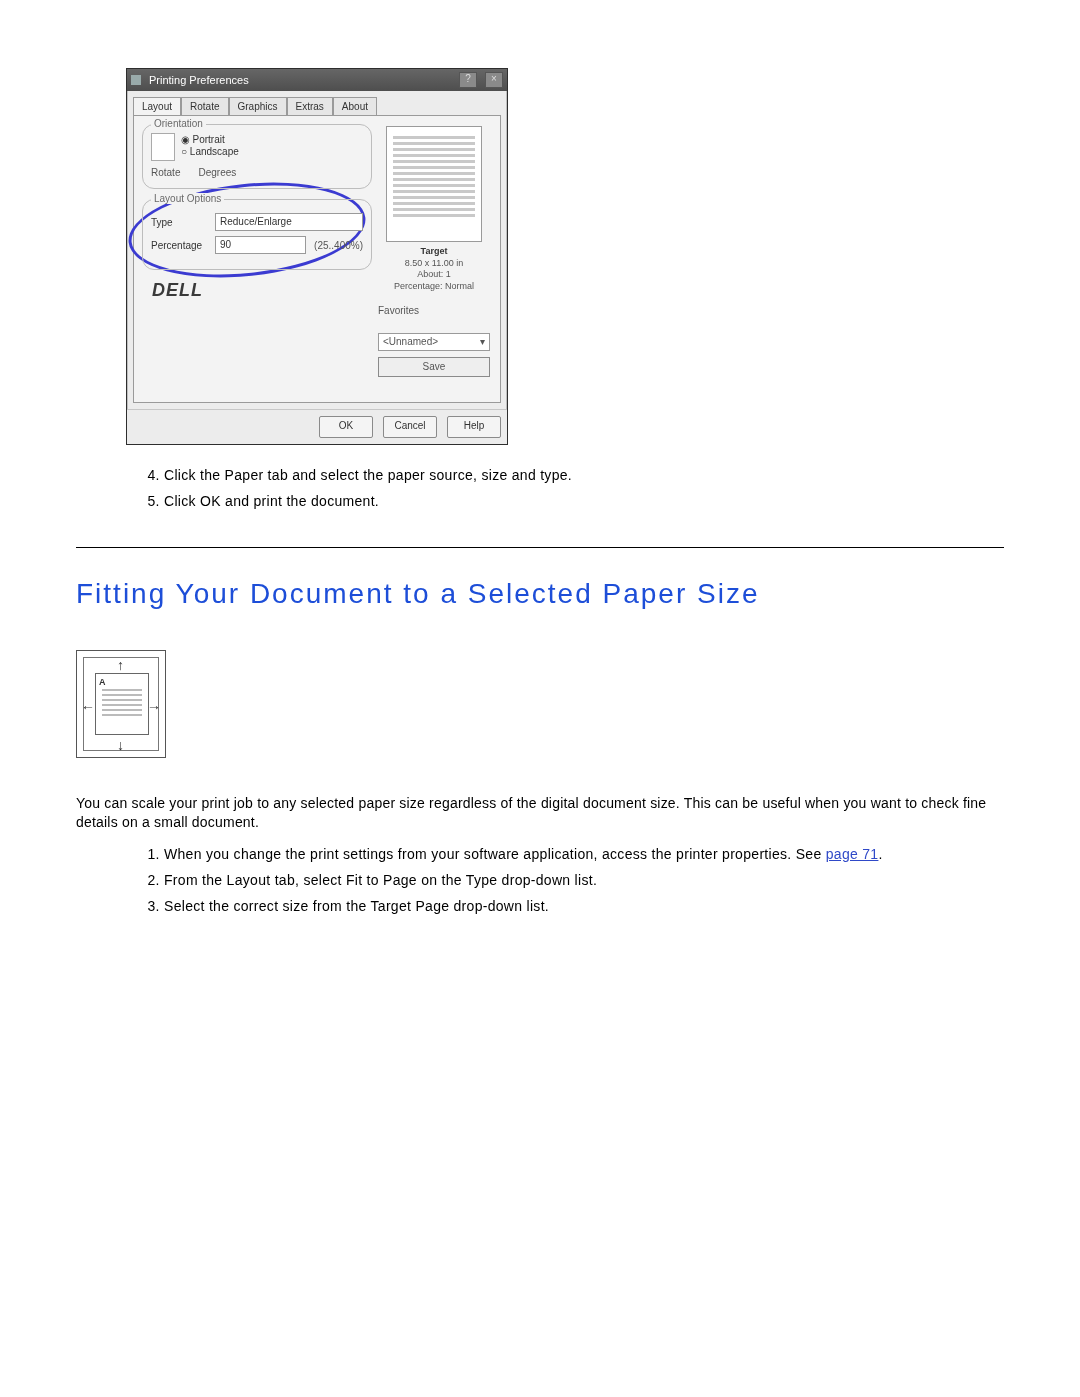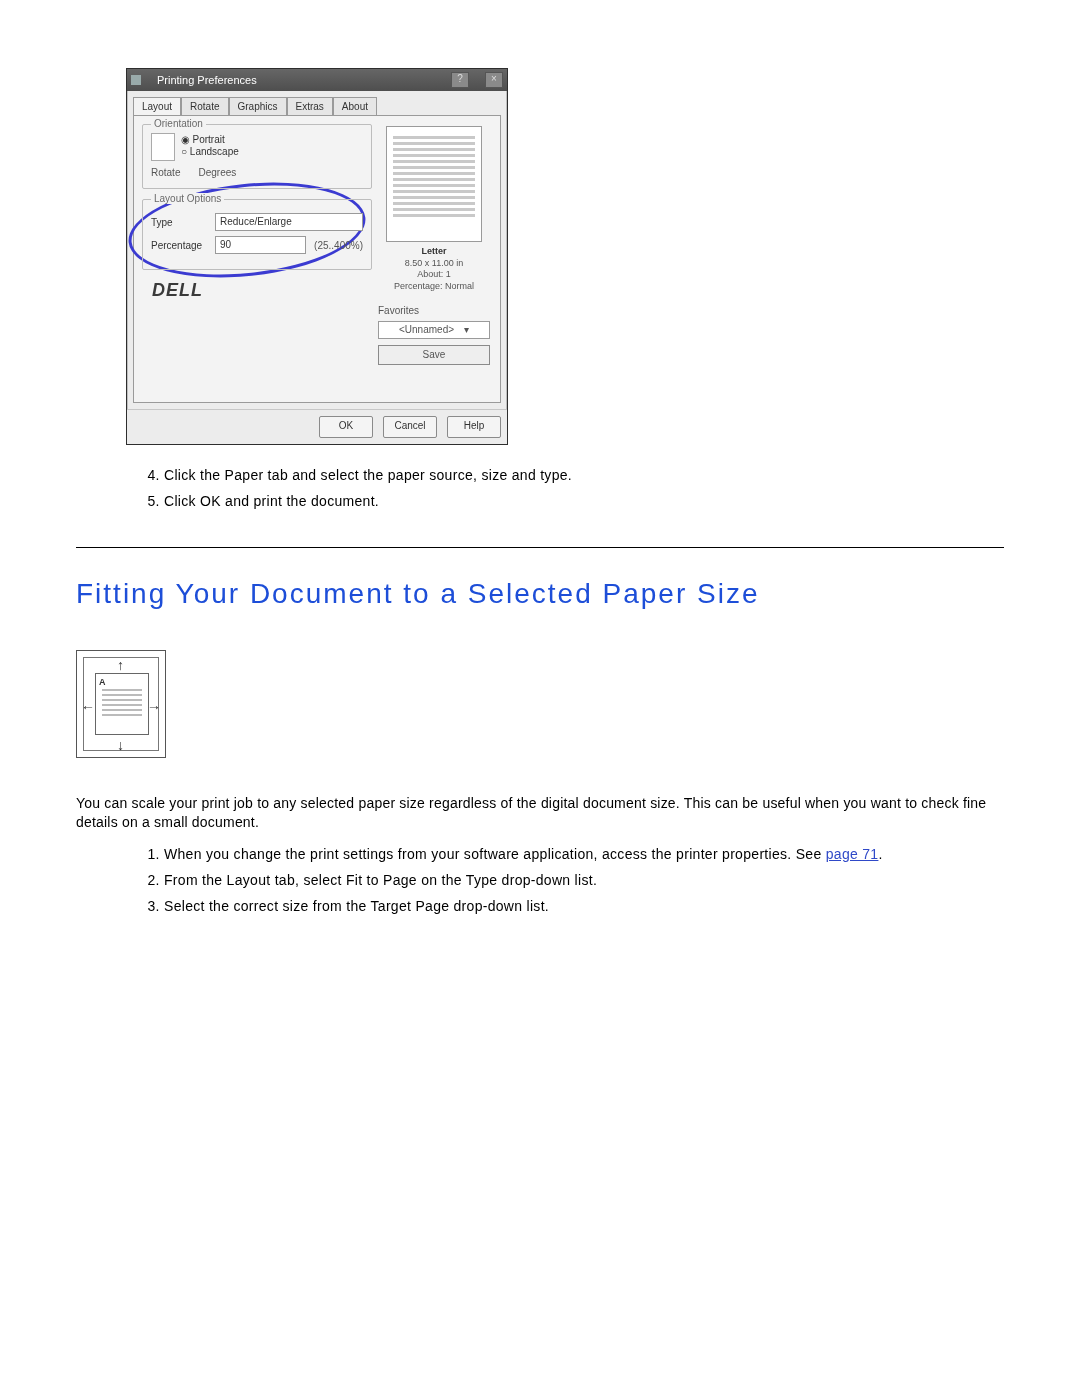--- a/index.html
+++ b/index.html
@@ -1,45 +1,45 @@
 <!DOCTYPE html>
 <html><head>
 <meta charset="utf-8">
 <style>
 body{margin:0;font-family:Verdana,Geneva,sans-serif;font-size:14px;color:#000;background:#fff;width:1080px}
 .page{padding:40px 76px 0 76px}
 
 .dlg-wrap{margin:28px 0 22px 50px}
 .dlg{width:380px;border:1px solid #2e2e2e;background:#ececec;box-shadow:0 0 0 1px #bfbfbf inset}
-.titlebar{background:linear-gradient(#666,#4e4e4e);color:#fff;font-size:11px;padding:3px 4px;display:flex;align-items:center;gap:16px}
+.titlebar{background:linear-gradient(#666,#4e4e4e);color:#fff;font-size:11px;padding:3px 4px;display:flex;align-items:center;gap:8px}
 .titlebar .ti{width:10px;height:10px;background:#9aa;display:inline-block}
 .titlebar .t{flex:1}
 .titlebar .wbtn{width:16px;height:14px;background:#8a8a8a;border:1px solid #555;font-size:10px;line-height:12px;text-align:center;color:#ddd}
 .tabs{display:flex;gap:0;margin:6px 6px 0 6px;font-size:10px}
 .tab{padding:3px 8px;border:1px solid #9a9a9a;border-bottom:none;background:#e6e6e6;color:#333}
 .tab.active{background:#f3f3f3}
 .panel{margin:0 6px 6px 6px;border:1px solid #9a9a9a;background:#f3f3f3;padding:8px 8px 10px 8px;position:relative;min-height:268px}
-.grp{border:1px solid #bdbdbd;border-radius:2px;padding:8px 8px 10px 8px;margin-bottom:10px;font-size:10px;color:#444;position:relative}
+.grp{border:1px solid #bdbdbd;border-radius:12px;padding:8px 8px 10px 8px;margin-bottom:10px;font-size:10px;color:#444;position:relative}
 .grp .legend{position:absolute;top:-7px;left:8px;background:#f3f3f3;padding:0 3px;color:#6a6a6a}
 .orient{display:flex;gap:6px;align-items:flex-start}
 .pageicon{width:22px;height:26px;border:1px solid #aaa;background:#fff}
 .radios label{display:block;font-size:10px;color:#333;margin:1px 0}
 .rot{margin-top:6px;font-size:10px;color:#555;display:flex;gap:18px}
 .lo-row{display:flex;align-items:center;gap:8px;font-size:10px;margin:5px 0}
 .lo-row .lbl{width:56px;color:#333}
 .fld{flex:1;background:#fff;border:1px solid #9a9a9a;height:16px;font-size:10px;padding:0 4px;line-height:16px;color:#333}
 .spin{width:46px}
 .lo-row .unit{font-size:10px;color:#555}
 .preview{position:absolute;right:10px;top:10px;width:112px}
 .preview .sheet{width:96px;height:116px;margin:0 auto;border:1px solid #9a9a9a;background:#fff;padding:6px;box-sizing:border-box}
 .preview .sheet .ln{height:3px;background:#c9c9c9;margin:3px 0}
 .pmeta{font-size:9px;color:#555;text-align:center;margin-top:4px;line-height:1.3}
 .pmeta .b{font-weight:bold;color:#333}
 .fav{margin-top:12px;font-size:10px;color:#555}
-.fav .sel{margin-top:5px;background:#fff;border:1px solid #9a9a9a;height:16px;font-size:10px;padding:0 20px;line-height:16px;display:flex;justify-content:space-between;align-items:center}
+.fav .sel{margin-top:17px;background:#fff;border:1px solid #9a9a9a;height:16px;font-size:10px;padding:0 4px;line-height:16px;display:flex;justify-content:space-between;align-items:center}
 .fav .savebtn{margin-top:6px;border:1px solid #8a8a8a;background:#eee;height:18px;font-size:10px;text-align:center;line-height:18px}
 .dell{font-family:Arial;font-weight:800;font-style:italic;letter-spacing:1px;color:#3a3a3a;font-size:18px;margin:6px 0 0 10px}
 .dlg-btns{border-top:1px solid #c7c7c7;padding:6px;display:flex;justify-content:flex-end;gap:10px;background:#ececec}
 .btn{min-width:52px;height:20px;border:1px solid #8a8a8a;background:#f4f4f4;font-size:10px;line-height:18px;text-align:center;color:#333;border-radius:2px}
 
 .ellipse{position:absolute;left:-6px;top:68px;width:232px;height:86px;border:3px solid #3b3bd1;border-radius:50%/50%;pointer-events:none;transform:rotate(-6deg)}
 
 ol.steps{margin:8px 0 0 0;padding-left:88px;letter-spacing:.3px}
 ol.steps li{margin:10px 0;font-size:14px}
 .strong{letter-spacing:.3px}
@@ -122,21 +122,21 @@
               <div class="ln"></div>
               <div class="ln"></div>
               <div class="ln"></div>
               <div class="ln"></div>
               <div class="ln"></div>
               <div class="ln"></div>
               <div class="ln"></div>
               <div class="ln"></div>
           </div>
           <div class="pmeta">
-            <div class="b">Letter</div>
+            <div class="b">Target</div>
             <div>8.50 x 11.00 in</div>
             <div><span>About:</span> <span>1</span></div>
             <div><span>Percentage:</span> <span>Normal</span></div>
           </div>
           <div class="fav">
             <div>Favorites</div>
             <div class="sel">
                 <span>&lt;Unnamed&gt;</span>
                 <span>▾</span>
               </div>

